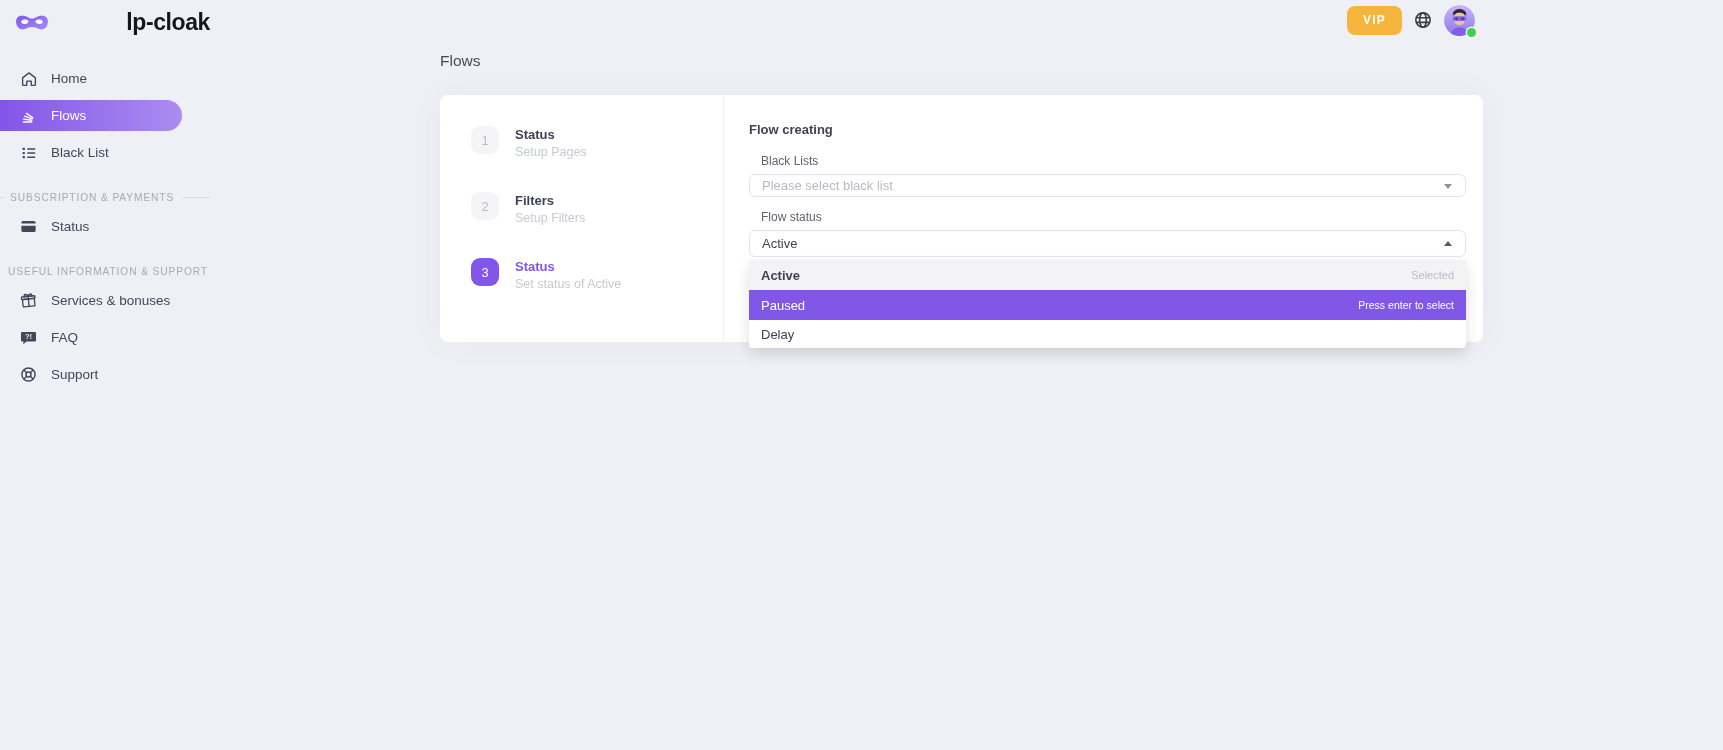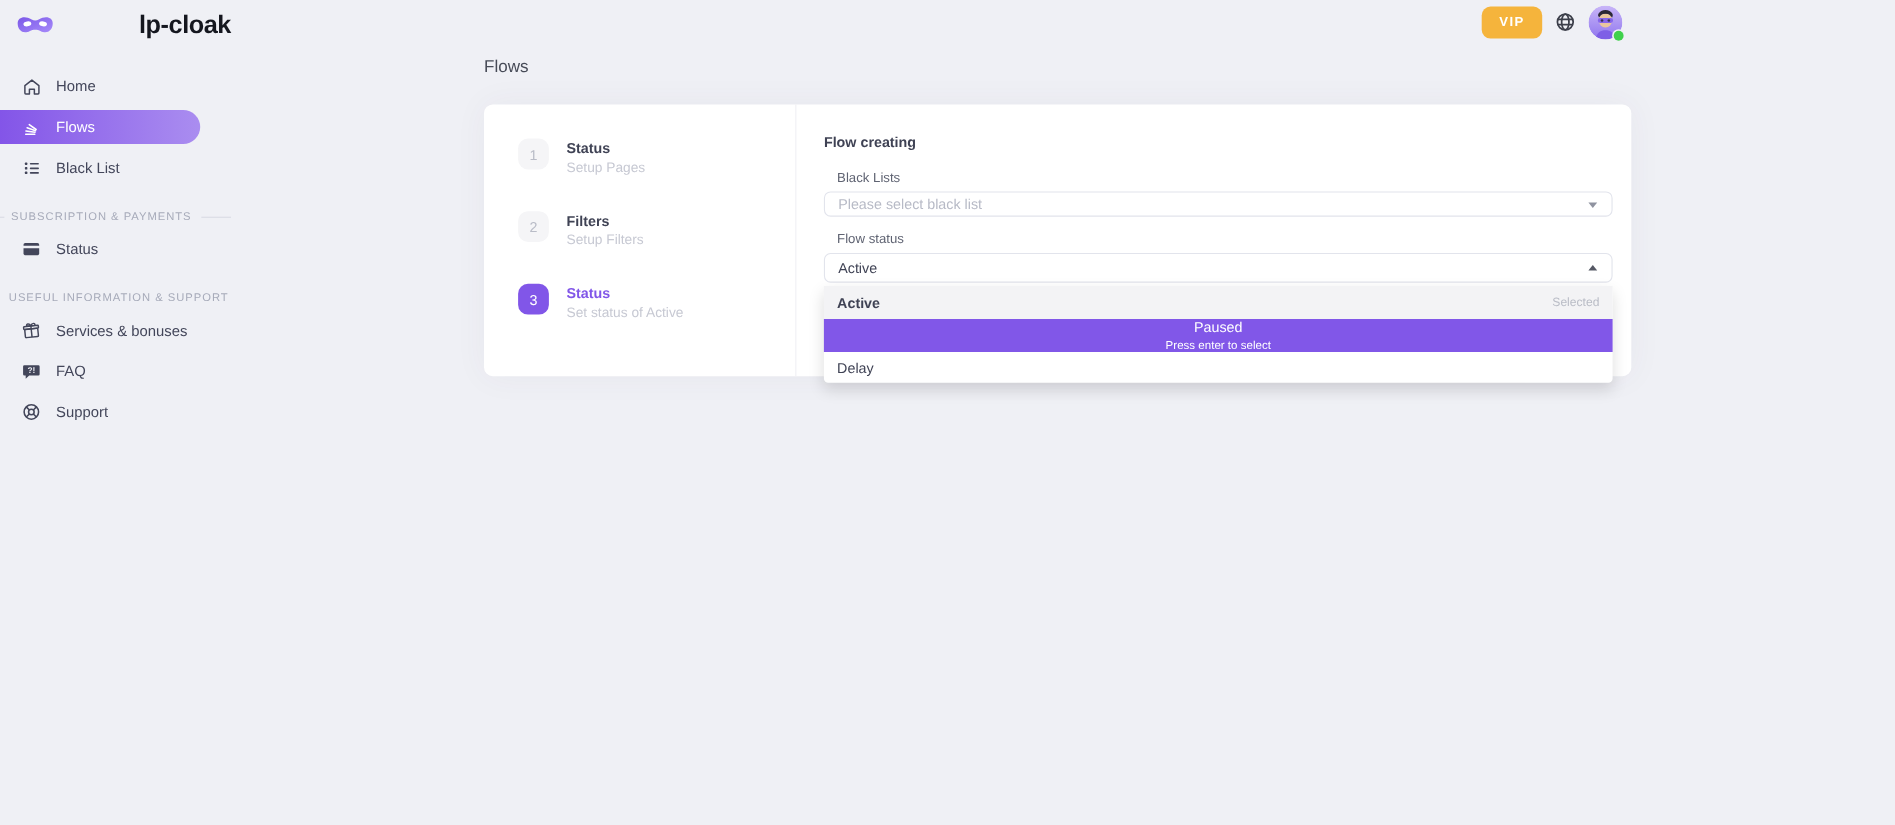--- a/index.html
+++ b/index.html
@@ -96,21 +96,21 @@
     background:#fff; border-radius:2px 2px 4px 4px;
     box-shadow:0 6px 14px rgba(0,0,0,.13);
   }
   .option {
     height:30px; display:flex; align-items:center; justify-content:space-between;
     padding:0 12px; font-size:13px; color:#3f4254; cursor:pointer;
   }
   .option:last-child { height:28px; border-radius:0 0 4px 4px; }
   .option.selected { background:#f3f3f5; font-weight:bold; }
   .option .hint { font-size:11px; color:#b9bcc6; font-weight:normal; }
-  .option.highlight { background:#8157e8; color:#fff;flex-direction:column; }
+  .option.highlight { background:#8157e8; color:#fff; }
   .option.highlight .hint { color:#fff; font-size:10.5px; }
 </style>
 </head>
 <body>
 
 <div class="sidebar">
   <div class="logo">
     <span style="display:flex;">
       <svg width="34" height="22" viewBox="0 0 32 19">
         <defs>

